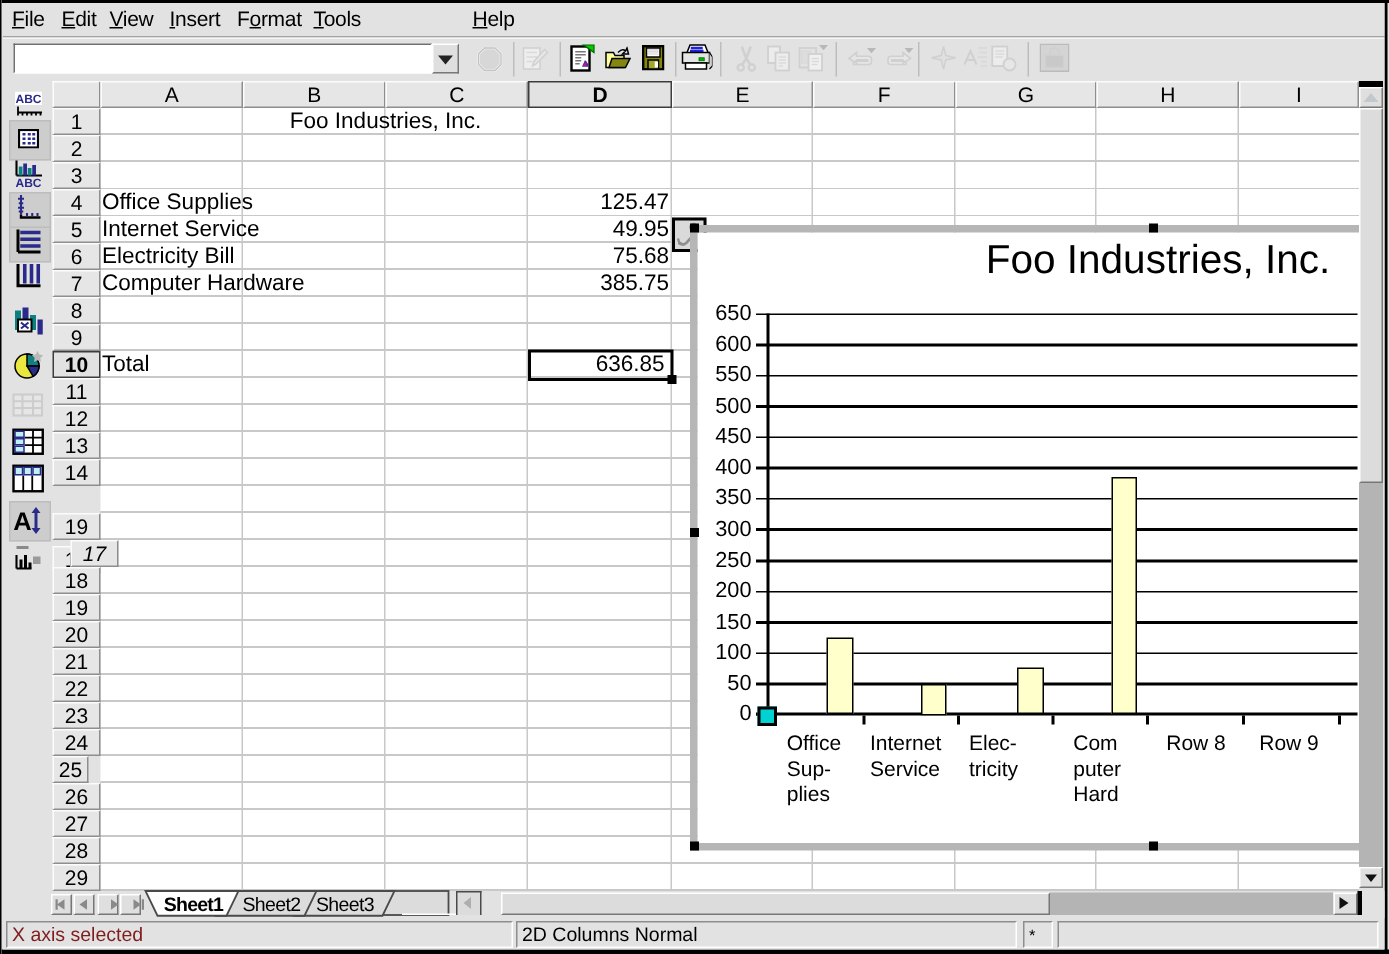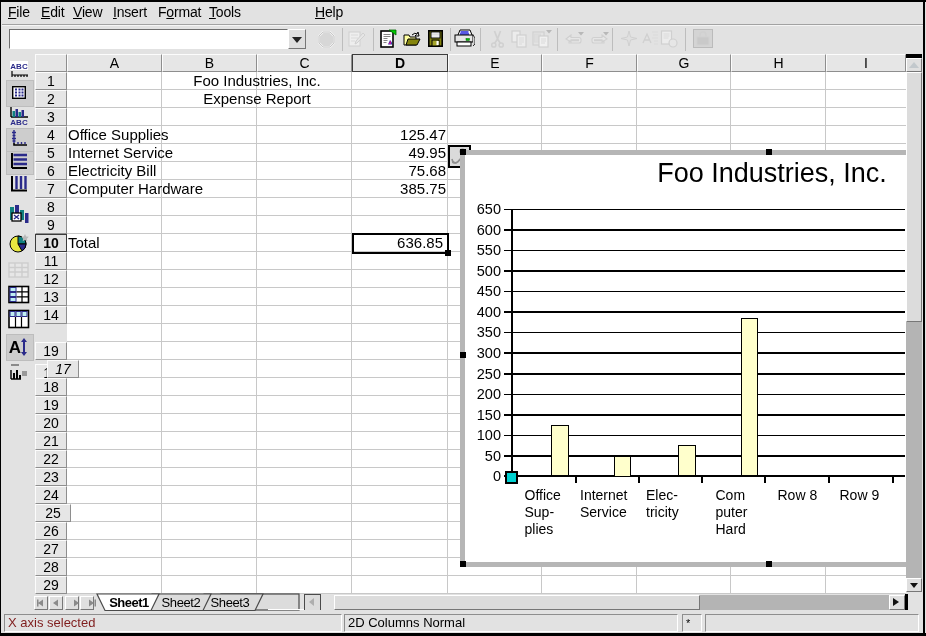--- a/index.html
+++ b/index.html
@@ -263,29 +263,28 @@
 <div class="hdr" style="left:34px;top:324px;width:32px;height:18px;margin-top:40px;">15</div>
 <div class="hdr" style="left:34px;top:342px;width:32px;height:18px;">19</div>
 <div class="hdr" style="left:46px;top:360px;width:32px;height:18px;font-style:italic;">17</div>
 <div class="hdr" style="left:34px;top:378px;width:32px;height:18px;">18</div>
 <div class="hdr" style="left:34px;top:396px;width:32px;height:18px;">19</div>
 <div class="hdr" style="left:34px;top:414px;width:32px;height:18px;">20</div>
 <div class="hdr" style="left:34px;top:432px;width:32px;height:18px;">21</div>
 <div class="hdr" style="left:34px;top:450px;width:32px;height:18px;">22</div>
 <div class="hdr" style="left:34px;top:468px;width:32px;height:18px;">23</div>
 <div class="hdr" style="left:34px;top:486px;width:32px;height:18px;">24</div>
-<div class="hdr" style="left:34px;top:504px;width:36px;height:18px;">25</div>
+<div class="hdr" style="left:34px;top:504px;width:24px;height:18px;">25</div>
 <div class="hdr" style="left:34px;top:522px;width:32px;height:18px;">26</div>
 <div class="hdr" style="left:34px;top:540px;width:32px;height:18px;">27</div>
 <div class="hdr" style="left:34px;top:558px;width:32px;height:18px;">28</div>
 <div class="hdr" style="left:34px;top:576px;width:32px;height:18px;">29</div>
 </div>
 
 <div class="ct" style="left:161px;top:73px;width:190px;text-align:center;">Foo Industries, Inc.</div>
-<div class="ct" style="left:161px;top:91px;width:190px;text-align:center;">Expense Report</div>
 <div class="ct" style="left:67px;top:127px;">Office Supplies</div>
 <div class="ct" style="left:67px;top:145px;">Internet Service</div>
 <div class="ct" style="left:67px;top:163px;">Electricity Bill</div>
 <div class="ct" style="left:67px;top:181px;">Computer Hardware</div>
 <div class="ct" style="left:351px;top:127px;width:94px;text-align:right;">125.47</div>
 <div class="ct" style="left:351px;top:145px;width:94px;text-align:right;">49.95</div>
 <div class="ct" style="left:351px;top:163px;width:94px;text-align:right;">75.68</div>
 <div class="ct" style="left:351px;top:181px;width:94px;text-align:right;">385.75</div>
 <div class="ct" style="left:67px;top:235px;">Total</div>
 <div class="ct" style="left:351px;top:235px;width:91px;text-align:right;">636.85</div>

